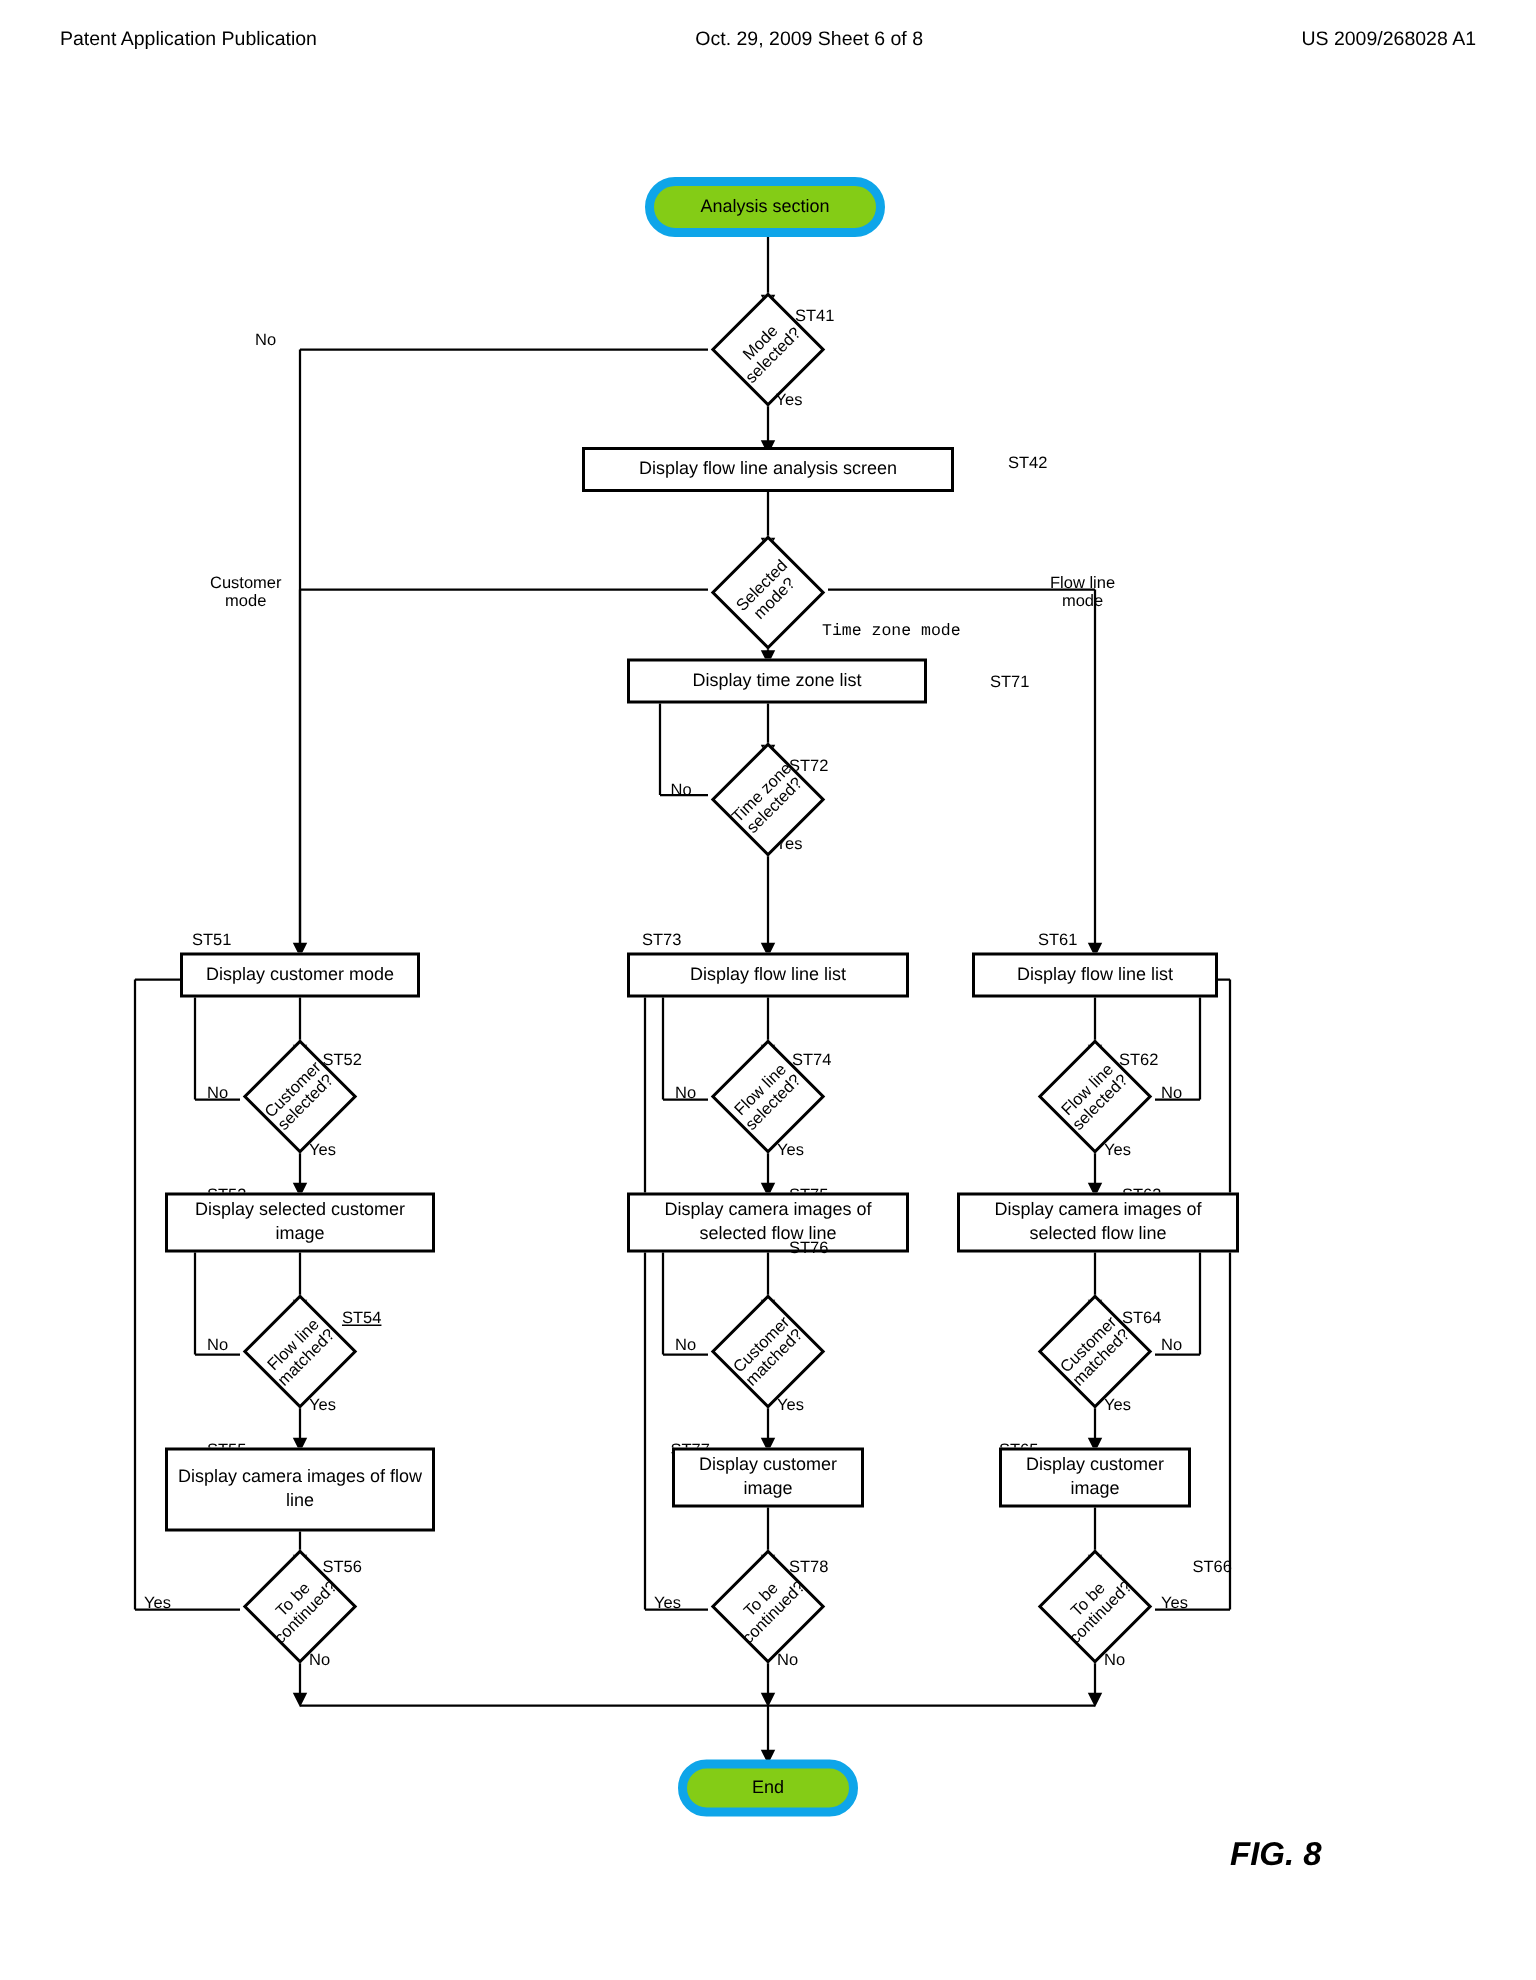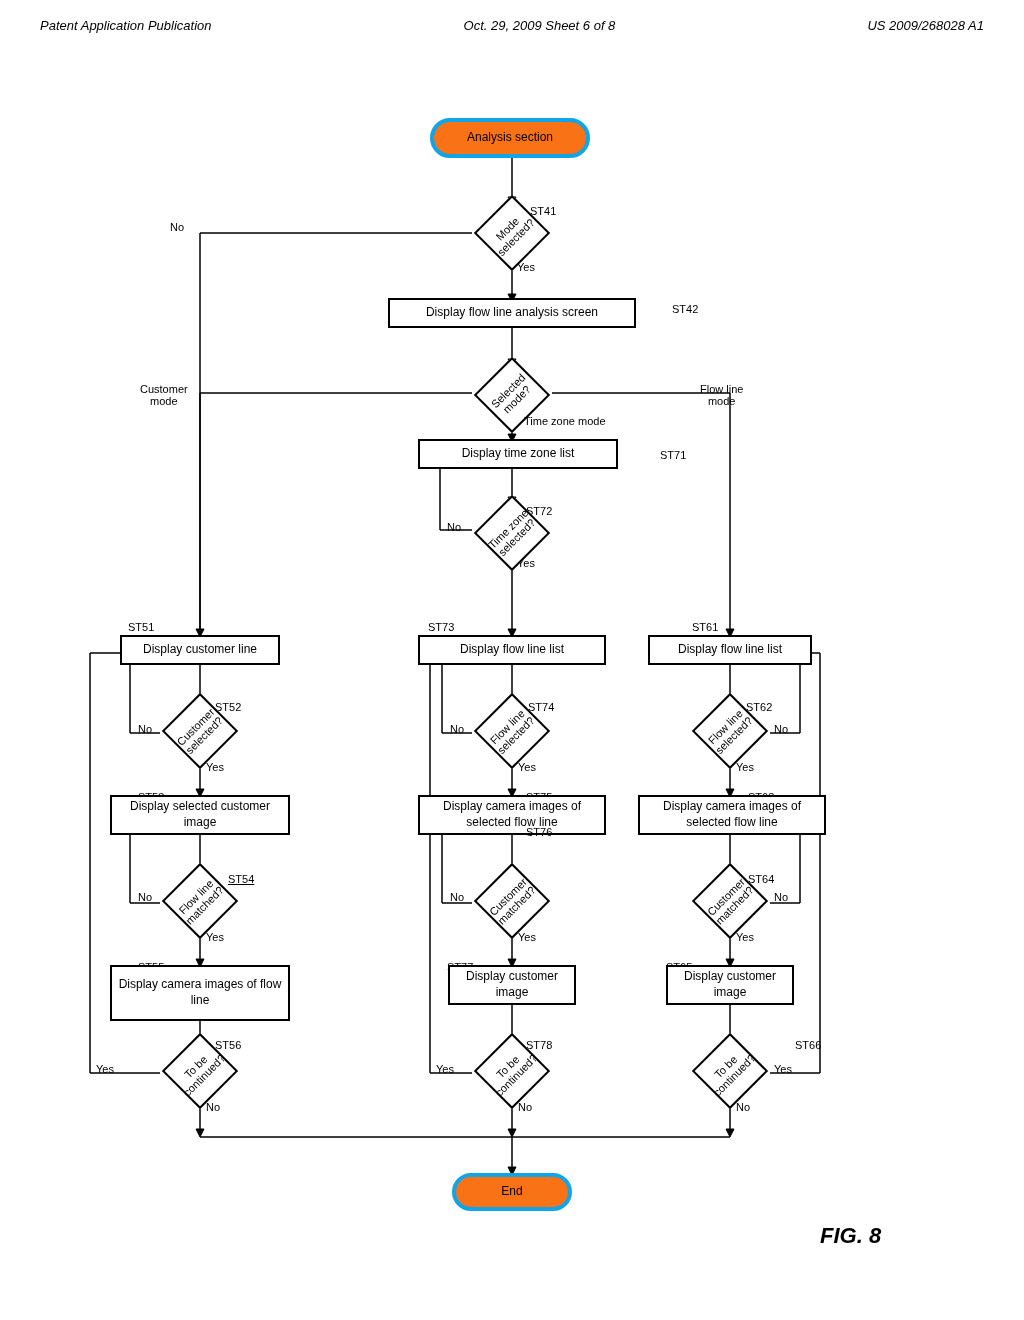--- a/index.html
+++ b/index.html
@@ -9,41 +9,40 @@
       font-size: 13px;
       width: 1024px;
       min-height: 1320px;
       position: relative;
     }
     .header {
       display: flex;
       justify-content: space-between;
       padding: 18px 40px 10px 40px;
       font-size: 13px;
-      font-style: italic;
     }
     .diagram-area {
       position: relative;
       width: 1024px;
       height: 1220px;
     }
     
     .fc-node {
       position: absolute;
       display: flex;
       align-items: center;
       justify-content: center;
       text-align: center;
       font-size: 12px;
       line-height: 1.3;
     }
     .fc-rounded {
-      border: 4px solid #0ea5e9;
+      border: 6px solid #0ea5e9;
       border-radius: 24px;
-      background: #f97316;
+      background: #84cc16;
     }
     .fc-rect {
       border: 2px solid #000;
       background: #fff;
     }
     .fc-diamond {
       background: #fff;
       transform: rotate(45deg);
     }
     .fc-diamond-text {
@@ -249,21 +248,21 @@
 
 <div class="fc-diamond-wrapper" style="left:472px; top:322px; width:80px; height:60px;">
   <div class="fc-diamond" style="width:54px; height:54px; border:2px solid #000; position:absolute;"></div>
   <div class="fc-diamond-text" style="position:absolute; text-align:center; font-size:11px; z-index:2;">Selected<br>mode?</div>
 </div>
 
 <div class="label" style="left:140px; top:340px; font-size:11px; text-align:center;">Customer<br>mode</div>
 
 <div class="label" style="left:700px; top:340px; font-size:11px; text-align:center;">Flow line<br>mode</div>
 
-<div class="label" style="left:524px; top:372px;">Time zone mode</div>
+<div class="label" style="left:548px; top:372px;font-family:Liberation Mono, monospace;">Time zone mode</div>
 
 <div class="label" style="left:660px; top:406px;">ST71</div>
 
 <div class="fc-node fc-rect" style="left:418px; top:396px; width:200px; height:30px;">
   <span>Display time zone list</span>
 </div>
 
 <div class="label" style="left:526px; top:462px;">ST72</div>
 
 <div class="label" style="left:447px; top:478px;">No</div>
@@ -271,21 +270,21 @@
 <div class="label" style="left:517px; top:514px;">Yes</div>
 
 <div class="fc-diamond-wrapper" style="left:472px; top:460px; width:80px; height:60px;">
   <div class="fc-diamond" style="width:54px; height:54px; border:2px solid #000; position:absolute;"></div>
   <div class="fc-diamond-text" style="position:absolute; text-align:center; font-size:11px; z-index:2;">Time zone<br>selected?</div>
 </div>
 
 <div class="label" style="left:128px; top:578px;">ST51</div>
 
 <div class="fc-node fc-rect" style="left:120px; top:592px; width:160px; height:30px;">
-  <span>Display customer line</span>
+  <span>Display customer mode</span>
 </div>
 
 <div class="label" style="left:428px; top:578px;">ST73</div>
 
 <div class="fc-node fc-rect" style="left:418px; top:592px; width:188px; height:30px;">
   <span>Display flow line list</span>
 </div>
 
 <div class="label" style="left:692px; top:578px;">ST61</div>
 

